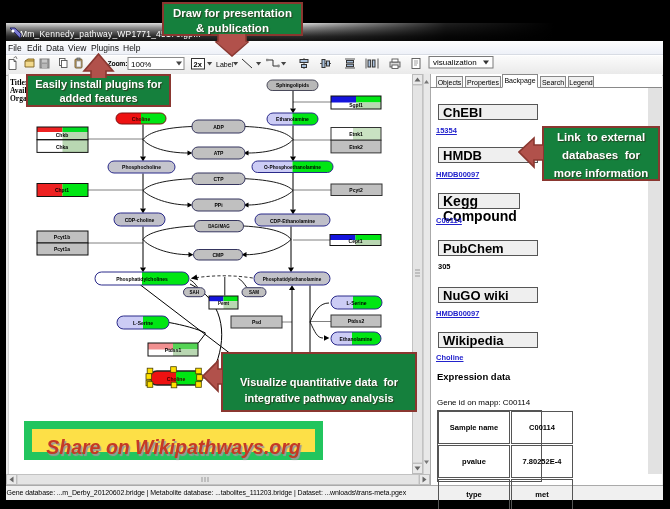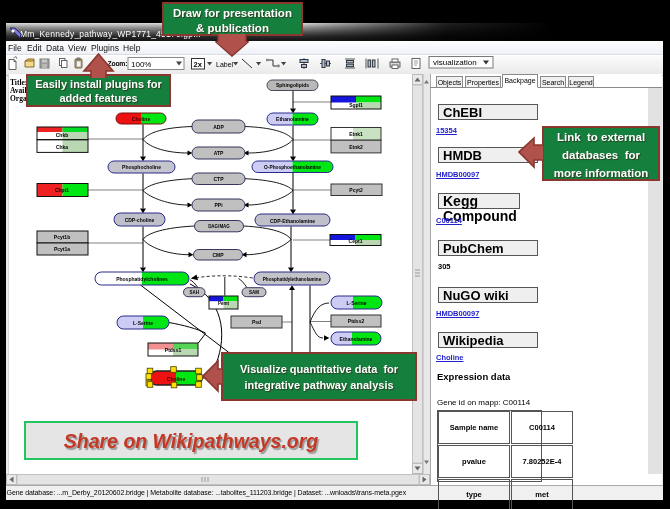--- a/index.html
+++ b/index.html
@@ -446,21 +446,21 @@
   <path d="M16.5,1 L31,18 L24,18 L24,25 L9,25 L9,18 L2,18 Z" fill="#b1514b"></path>
   <path d="M9,25 L9,18 L2,18 L16.5,1 L31,18 L24,18 L24,25" fill="none" stroke="#8a3730" stroke-width="1.6"></path>
 </svg>
 
 <div class="callout" style="left:542px;top:126px;width:118px;height:55px;font-size:11.5px;line-height:18px">Link&nbsp; to external<br>databases&nbsp; for<br>more information</div>
 <svg class="abs" style="left:518px;top:136px;z-index:21" width="25" height="34" viewBox="0 0 25 34">
   <path d="M1,16 L16,2 L16,9 L25,9 L25,24 L16,24 L16,31 Z" fill="#b1514b"></path>
   <path d="M25,9 L16,9 L16,2 L1,16 L16,31 L16,24 L25,24" fill="none" stroke="#8a3730" stroke-width="1.6"></path>
 </svg>
 
-<div class="callout" style="left:221px;top:351.5px;width:196px;height:49px;font-size:11px;line-height:16px;padding-top:7px">Visualize quantitative data&nbsp; for<br>integrative pathway analysis</div>
+<div class="callout" style="left:221px;top:351.5px;width:196px;height:60px;font-size:11px;line-height:16px;padding-top:20px">Visualize quantitative data&nbsp; for<br>integrative pathway analysis</div>
 <svg class="abs" style="left:202px;top:357px;z-index:21" width="20" height="38" viewBox="0 0 20 38">
   <path d="M1,19 L16,4 L16,12 L20,12 L20,27 L16,27 L16,34 Z" fill="#b1514b"></path>
   <path d="M20,12 L16,12 L16,4 L1,19 L16,34 L16,27 L20,27" fill="none" stroke="#8a3730" stroke-width="1.6"></path>
 </svg>
 
-<div class="abs" style="left:24px;top:421px;width:334px;height:39px;background:#e5e5e5;border:2px solid #22c55e;box-sizing:border-box;z-index:15;text-align:center">
+<div class="abs" style="left:24px;top:421px;width:299px;height:39px;background:#fde047;border:8px solid #22c55e;box-sizing:border-box;z-index:15;text-align:center">
  <span style="font-size:19.5px;font-weight:bold;font-style:italic;color:#c53826;line-height:36px;text-shadow:1.5px 1.5px 1px #999">Share on Wikipathways.org</span>
 </div>
 
 </body></html>

